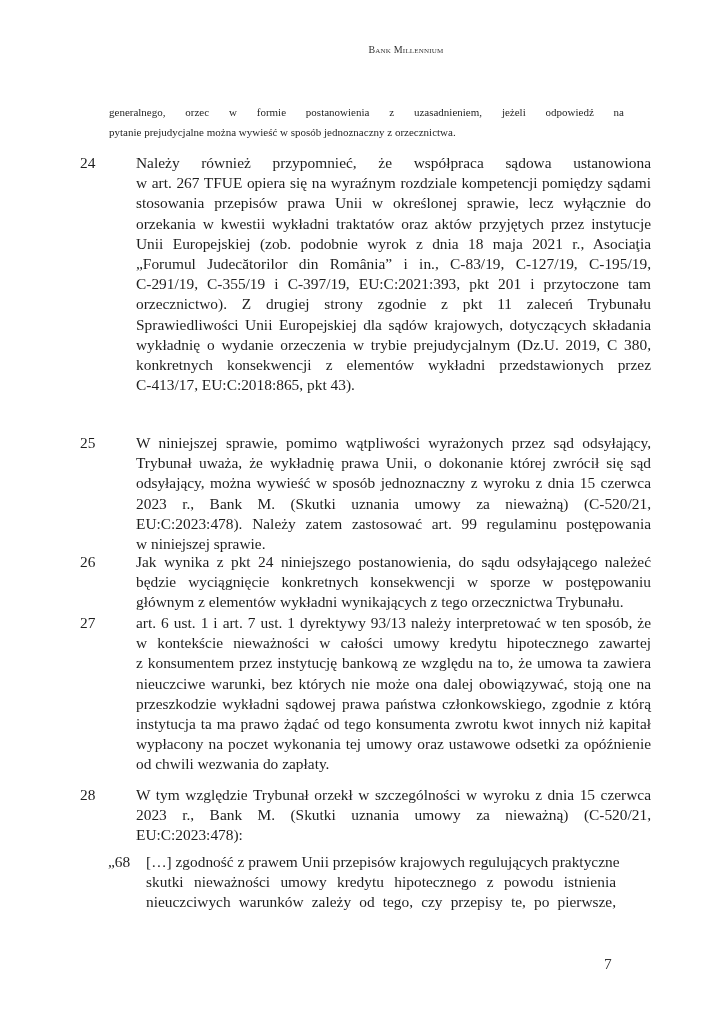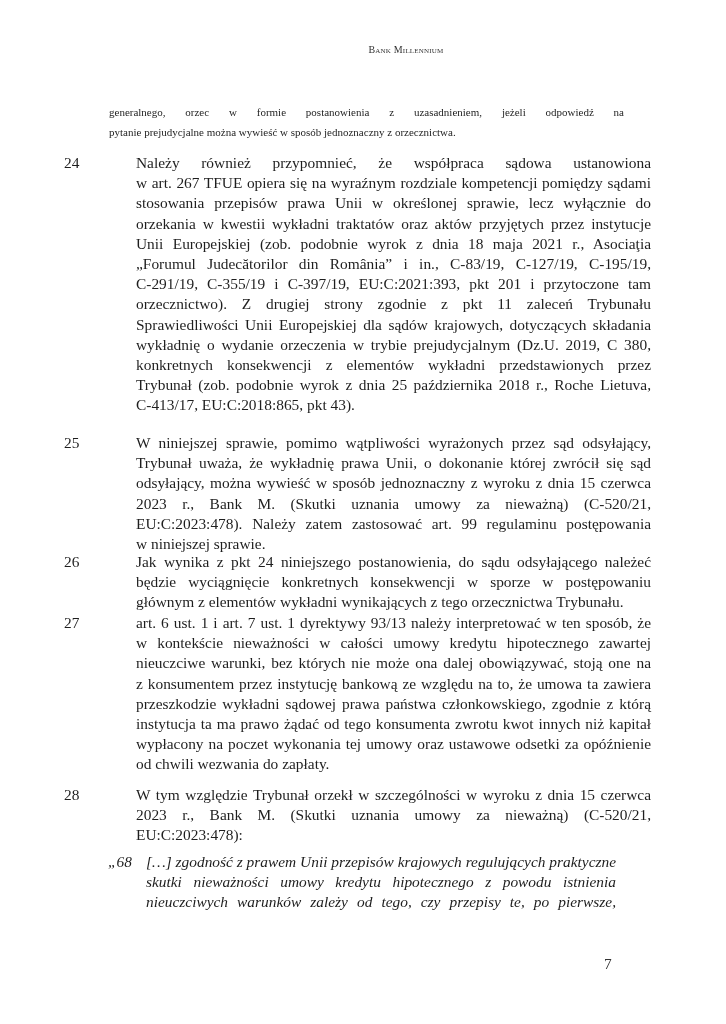--- a/index.html
+++ b/index.html
@@ -43,21 +43,21 @@
     }
     .para {
       position: absolute;
       left: 64px;
       width: 560px;
       font-size: 15.4px;
       line-height: 20.2px;
     }
     .para .num {
       position: absolute;
-      left: 0;
+      left: 16px;
       top: 0;
       width: 40px;
     }
     .para .txt {
       margin-left: 72px;
       width: 515px;
       text-align: justify;
     }
     .line {
       display: block;
@@ -112,21 +112,20 @@
       <span class="line">w art. 267 TFUE opiera się na wyraźnym rozdziale kompetencji pomiędzy sądami</span>
       <span class="line">stosowania przepisów prawa Unii w określonej sprawie, lecz wyłącznie do</span>
       <span class="line">orzekania w kwestii wykładni traktatów oraz aktów przyjętych przez instytucje</span>
       <span class="line">Unii Europejskiej (zob. podobnie wyrok z dnia 18 maja 2021 r., Asociaţia</span>
       <span class="line">„Forumul Judecătorilor din România” i in., C-83/19, C-127/19, C-195/19,</span>
       <span class="line">C-291/19, C-355/19 i C-397/19, EU:C:2021:393, pkt 201 i przytoczone tam</span>
       <span class="line">orzecznictwo). Z drugiej strony zgodnie z pkt 11 zaleceń Trybunału</span>
       <span class="line">Sprawiedliwości Unii Europejskiej dla sądów krajowych, dotyczących składania</span>
       <span class="line">wykładnię o wydanie orzeczenia w trybie prejudycjalnym (Dz.U. 2019, C 380,</span>
       <span class="line">konkretnych konsekwencji z elementów wykładni przedstawionych przez</span>
-      <span class="line">Trybunał (zob. podobnie wyrok z dnia 25 października 2018 r., Roche Lietuva,</span>
       <span class="line last">C-413/17, EU:C:2018:865, pkt 43).</span>
     </div>
   </div>
 
   <div class="para" style="top:433px;">
     <span class="num">25</span>
     <div class="txt">
       <span class="line">W niniejszej sprawie, pomimo wątpliwości wyrażonych przez sąd odsyłający,</span>
       <span class="line">Trybunał uważa, że wykładnię prawa Unii, o dokonanie której zwrócił się sąd</span>
       <span class="line">odsyłający, można wywieść w sposób jednoznaczny z wyroku z dnia 15 czerwca</span>
@@ -143,39 +142,39 @@
       <span class="line">będzie wyciągnięcie konkretnych konsekwencji w sporze w postępowaniu</span>
       <span class="line last">głównym z elementów wykładni wynikających z tego orzecznictwa Trybunału.</span>
     </div>
   </div>
 
   <div class="para" style="top:613px;">
     <span class="num">27</span>
     <div class="txt">
       <span class="line">art. 6 ust. 1 i art. 7 ust. 1 dyrektywy 93/13 należy interpretować w ten sposób, że</span>
       <span class="line">w kontekście nieważności w całości umowy kredytu hipotecznego zawartej</span>
+      <span class="line">z konsumentem przez instytucję bankową ze względu na to, że umowa ta zawiera</span>
       <span class="line">nieuczciwe warunki, bez których nie może ona dalej obowiązywać, stoją one na</span>
-      <span class="line">z konsumentem przez instytucję bankową ze względu na to, że umowa ta zawiera</span>
       <span class="line">przeszkodzie wykładni sądowej prawa państwa członkowskiego, zgodnie z którą</span>
       <span class="line">instytucja ta ma prawo żądać od tego konsumenta zwrotu kwot innych niż kapitał</span>
       <span class="line">wypłacony na poczet wykonania tej umowy oraz ustawowe odsetki za opóźnienie</span>
       <span class="line last">od chwili wezwania do zapłaty.</span>
     </div>
   </div>
 
   <div class="para" style="top:785px;">
     <span class="num">28</span>
     <div class="txt">
       <span class="line">W tym względzie Trybunał orzekł w szczególności w wyroku z dnia 15 czerwca</span>
       <span class="line">2023 r., Bank M. (Skutki uznania umowy za nieważną) (C-520/21,</span>
       <span class="line last">EU:C:2023:478):</span>
     </div>
   </div>
 
-  <div class="quote" style="top:852px;font-style:italic;">
+  <div class="quote" style="top:852px;">
     <span class="num">„68</span>
     <div class="txt">
       <span class="line">[…] zgodność z prawem Unii przepisów krajowych regulujących praktyczne</span>
       <span class="line">skutki nieważności umowy kredytu hipotecznego z powodu istnienia</span>
       <span class="line">nieuczciwych warunków zależy od tego, czy przepisy te, po pierwsze,</span>
     </div>
   </div>
 
   <div class="page-number">7</div>
 

